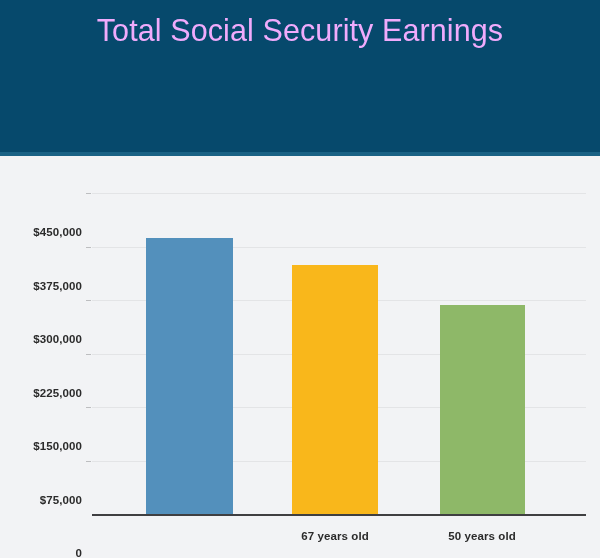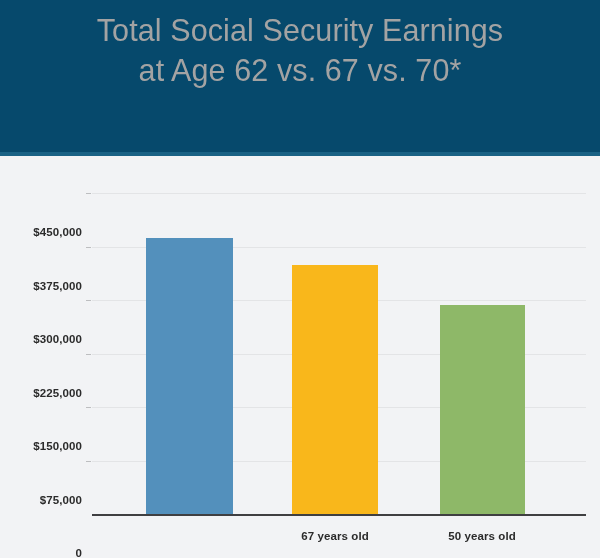--- a/index.html
+++ b/index.html
@@ -37,21 +37,21 @@
     top: 152px;
     width: 600px;
     height: 4px;
     background: #1a6285;
   }
   .title {
     position: absolute;
     left: 12px;
     top: 10px;
     width: 576px;
-    color: #a3a3a3;
+    color: #f0abfc;
     font-size: 30.5px;
     line-height: 40px;
     font-weight: 400;
     text-align: center;
     letter-spacing: 0.1px;
   }
   .title-line { display: block; white-space: nowrap; }
 
   
   .chart {
@@ -124,21 +124,20 @@
   }
 </style>
 </head>
 <body>
 
 <div class="infographic">
 
   <div class="header">
     <div class="title">
       <span class="title-line">Total Social Security Earnings</span>
-      <span class="title-line">at Age 62 vs. 67 vs. 70*</span>
     </div>
   </div>
   <div class="header-rule"></div>
 
   <div class="chart">
 
     <div class="ytick-wrap">
       <div class="ytick-label" style="top:30px;">$450,000</div>
       <div class="ytick-label" style="top:84px;">$375,000</div>
       <div class="ytick-label" style="top:137px;">$300,000</div>

